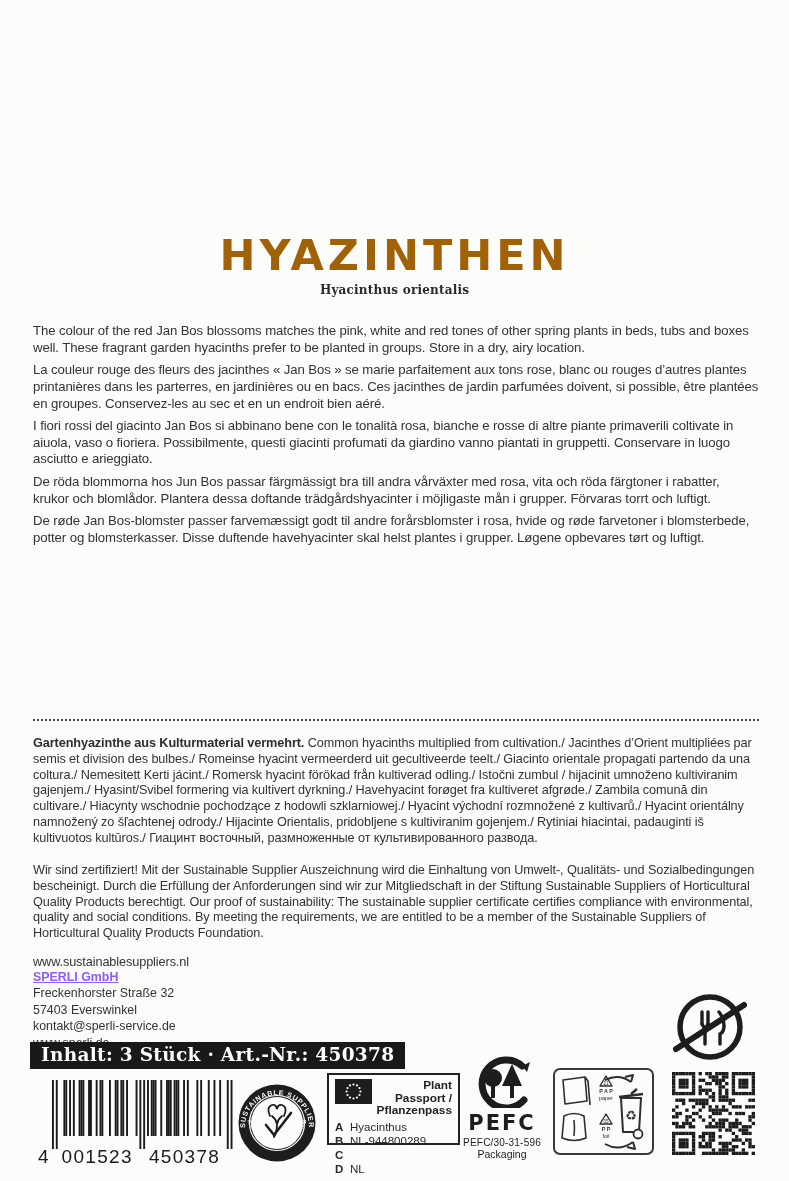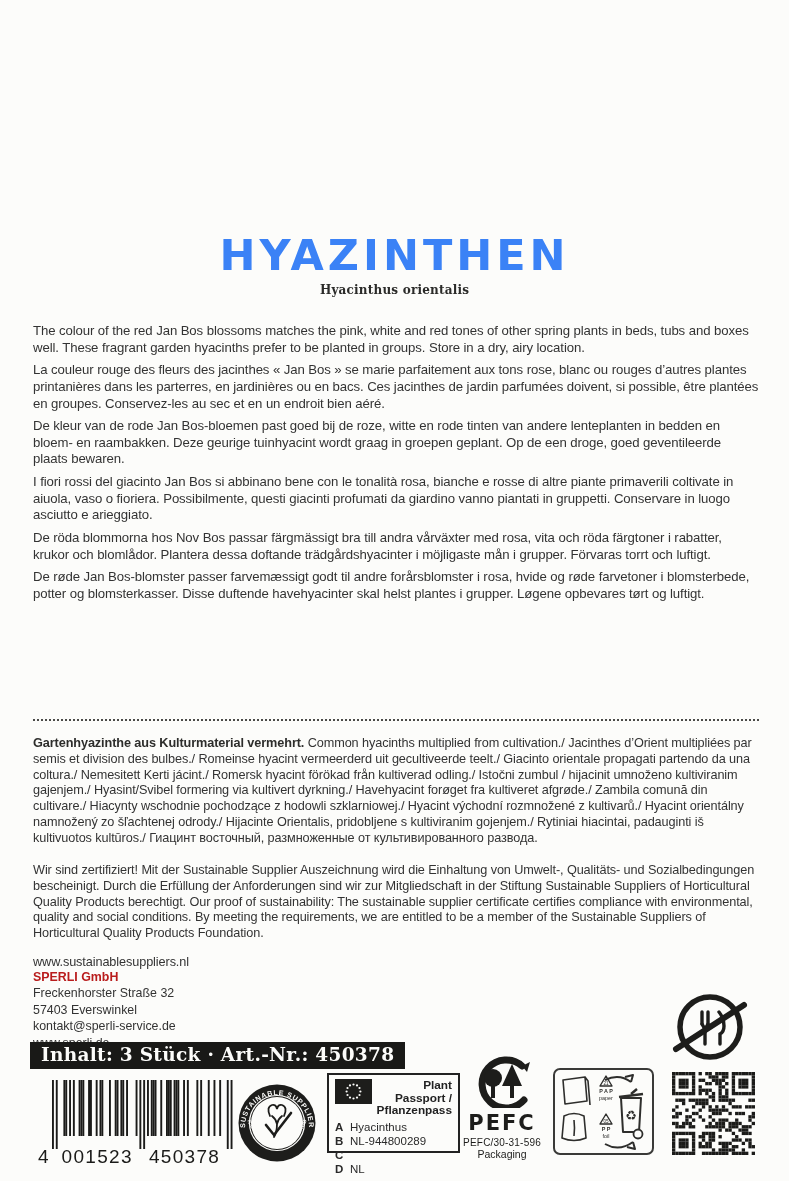--- a/index.html
+++ b/index.html
@@ -5,51 +5,51 @@
   html,body{margin:0;padding:0;background:#e8e8e6;}
   .page{
     position:relative;width:789px;height:1181px;margin:0 auto;
     background:#fcfcfa;font-family:"Liberation Sans",sans-serif;color:#333;
     overflow:hidden;
   }
   
   .hdr{position:absolute;top:234px;left:0;width:100%;text-align:center;}
   .title{
     font-family:"DejaVu Sans",sans-serif;font-weight:800;font-size:43px;
-    letter-spacing:4px;color:#3b82f6;line-height:1;
+    letter-spacing:4px;color:#a16207;line-height:1;
   }
   .subtitle{
     font-family:"DejaVu Serif",serif;font-weight:700;font-size:12px;
     color:#2b2b29;margin-top:6px;letter-spacing:0.2px;
   }
   
   .descs{position:absolute;top:323px;left:33px;width:726px;}
   .descs p{margin:0 0 6px 0;font-size:13.2px;line-height:1.26;letter-spacing:-0.1px;color:#333;}
   
   .dotline{position:absolute;top:719px;left:33px;width:726px;border-top:2px dotted #4a4a48;}
   
   .smallblock{position:absolute;left:33px;width:726px;font-size:12.7px;line-height:1.24;letter-spacing:-0.1px;color:#333;}
   .prop{top:736px;}
   .sust{top:863px;}
   .smallblock b{font-weight:700;color:#2d2d2b;}
   .sust .url{margin-top:13px;}
   
   .company{position:absolute;top:969px;left:33px;font-size:12.4px;line-height:1.32;color:#333;}
-  .company .name{font-weight:700;color:#b91c1c;}
+  .company .name{font-weight:700;color:#8b5cf6;text-decoration:underline;}
   
   .badge{
     position:absolute;top:1042px;left:30px;background:#191917;color:#fcfcfa;
     font-family:"DejaVu Serif",serif;font-weight:700;font-size:18.5px;
     padding:2px 11px 4px 11px;letter-spacing:0.3px;
   }
   
   .barcode{position:absolute;top:1080px;left:38px;}
   .stamp{position:absolute;top:1083px;left:237px;}
   .passport{
-    position:absolute;top:1073px;left:327px;width:133px;height:80px;
+    position:absolute;top:1073px;left:327px;width:133px;height:72px;
     border:2px solid #222;background:#fcfcfa;box-sizing:border-box;padding:4px 6px 0 6px;
   }
   .pp-head{display:flex;justify-content:space-between;align-items:flex-start;}
   .pp-title{font-weight:700;font-size:11.8px;line-height:1.08;text-align:right;color:#222;}
   .pp-rows{margin-top:3px;font-size:11.5px;line-height:1.22;color:#2a2a2a;}
   .pp-row{display:flex;}
   .pp-key{font-weight:700;width:15px;}
   .pefc{position:absolute;top:1056px;left:462px;width:80px;text-align:center;color:#1d1d1b;}
   .pefc-name{font-family:"DejaVu Sans",sans-serif;font-weight:800;font-size:21px;letter-spacing:2px;line-height:1;margin-top:1px;}
   .pefc-lic{font-size:10px;margin-top:3px;letter-spacing:0.2px;}
@@ -69,23 +69,22 @@
 <div class="page">
 
   <div class="hdr">
     <div class="title">HYAZINTHEN</div>
     <div class="subtitle">Hyacinthus orientalis</div>
   </div>
 
   <div class="descs">
     <p>The colour of the red Jan Bos blossoms matches the pink, white and red tones of other spring plants in beds, tubs and boxes well. These fragrant garden hyacinths prefer to be planted in groups. Store in a dry, airy location.</p>
     <p>La couleur rouge des fleurs des jacinthes « Jan Bos » se marie parfaitement aux tons rose, blanc ou rouges d’autres plantes printanières dans les parterres, en jardinières ou en bacs. Ces jacinthes de jardin parfumées doivent, si possible, être plantées en groupes. Conservez-les au sec et en un endroit bien aéré.</p>
-    <p>De kleur van de rode Jan Bos-bloemen past goed bij de roze, witte en rode tinten van andere lenteplanten in bedden en bloem- en raambakken. Deze geurige tuinhyacint wordt graag in groepen geplant. Op de een droge, goed geventileerde plaats bewaren.</p>
     <p>I fiori rossi del giacinto Jan Bos si abbinano bene con le tonalità rosa, bianche e rosse di altre piante primaverili coltivate in aiuola, vaso o fioriera. Possibilmente, questi giacinti profumati da giardino vanno piantati in gruppetti. Conservare in luogo asciutto e arieggiato.</p>
-    <p>De röda blommorna hos Nov Bos passar färgmässigt bra till andra vårväxter med rosa, vita och röda färgtoner i rabatter, krukor och blomlådor. Plantera dessa doftande trädgårdshyacinter i möjligaste mån i grupper. Förvaras torrt och luftigt.</p>
+    <p>De röda blommorna hos Jun Bos passar färgmässigt bra till andra vårväxter med rosa, vita och röda färgtoner i rabatter, krukor och blomlådor. Plantera dessa doftande trädgårdshyacinter i möjligaste mån i grupper. Förvaras torrt och luftigt.</p>
     <p>De røde Jan Bos-blomster passer farvemæssigt godt til andre forårsblomster i rosa, hvide og røde farvetoner i blomsterbede, potter og blomsterkasser. Disse duftende havehyacinter skal helst plantes i grupper. Løgene opbevares tørt og luftigt.</p>
   </div>
 
   <div class="dotline"></div>
 
   <div class="smallblock prop">
     <b>Gartenhyazinthe aus Kulturmaterial vermehrt.</b><span> Common hyacinths multiplied from cultivation./ Jacinthes d’Orient multipliées par semis et division des bulbes./ Romeinse hyacint vermeerderd uit gecultiveerde teelt./ Giacinto orientale propagati partendo da una coltura./ Nemesitett Kerti jácint./ Romersk hyacint förökad från kultiverad odling./ Istočni zumbul / hijacinit umnoženo kultiviranim gajenjem./ Hyasint/Svibel formering via kultivert dyrkning./ Havehyacint forøget fra kultiveret afgrøde./ Zambila comună din cultivare./ Hiacynty wschodnie pochodzące z hodowli szklarniowej./ Hyacint východní rozmnožené z kultivarů./ Hyacint orientálny namnožený zo šľachtenej odrody./ Hijacinte Orientalis, pridobljene s kultiviranim gojenjem./ Rytiniai hiacintai, padauginti iš kultivuotos kultūros./ Гиацинт восточный, размноженные от культивированного развода.</span>
   </div>
 
   <div class="smallblock sust">

